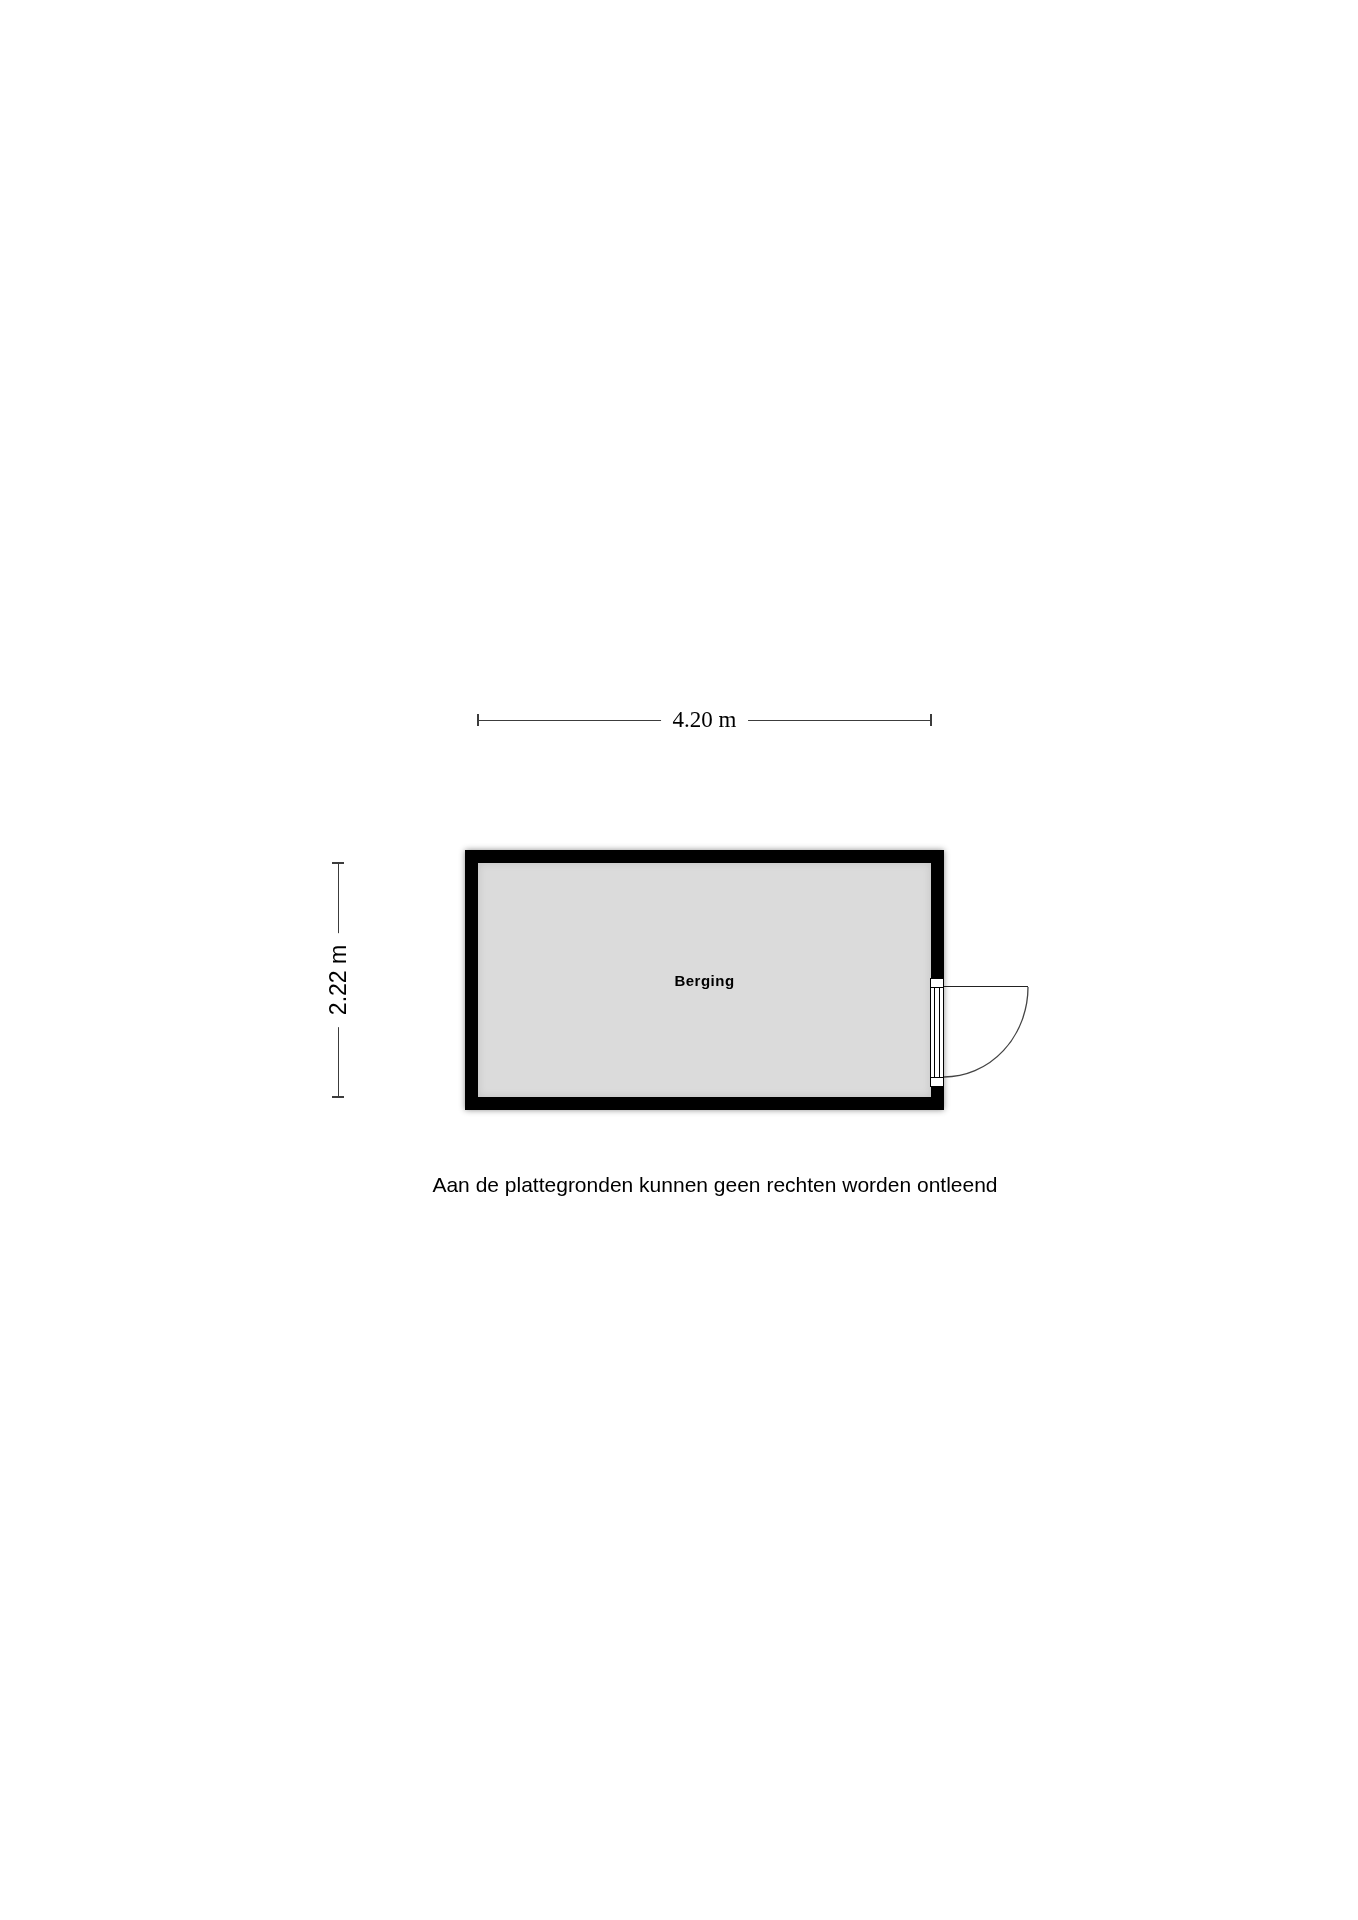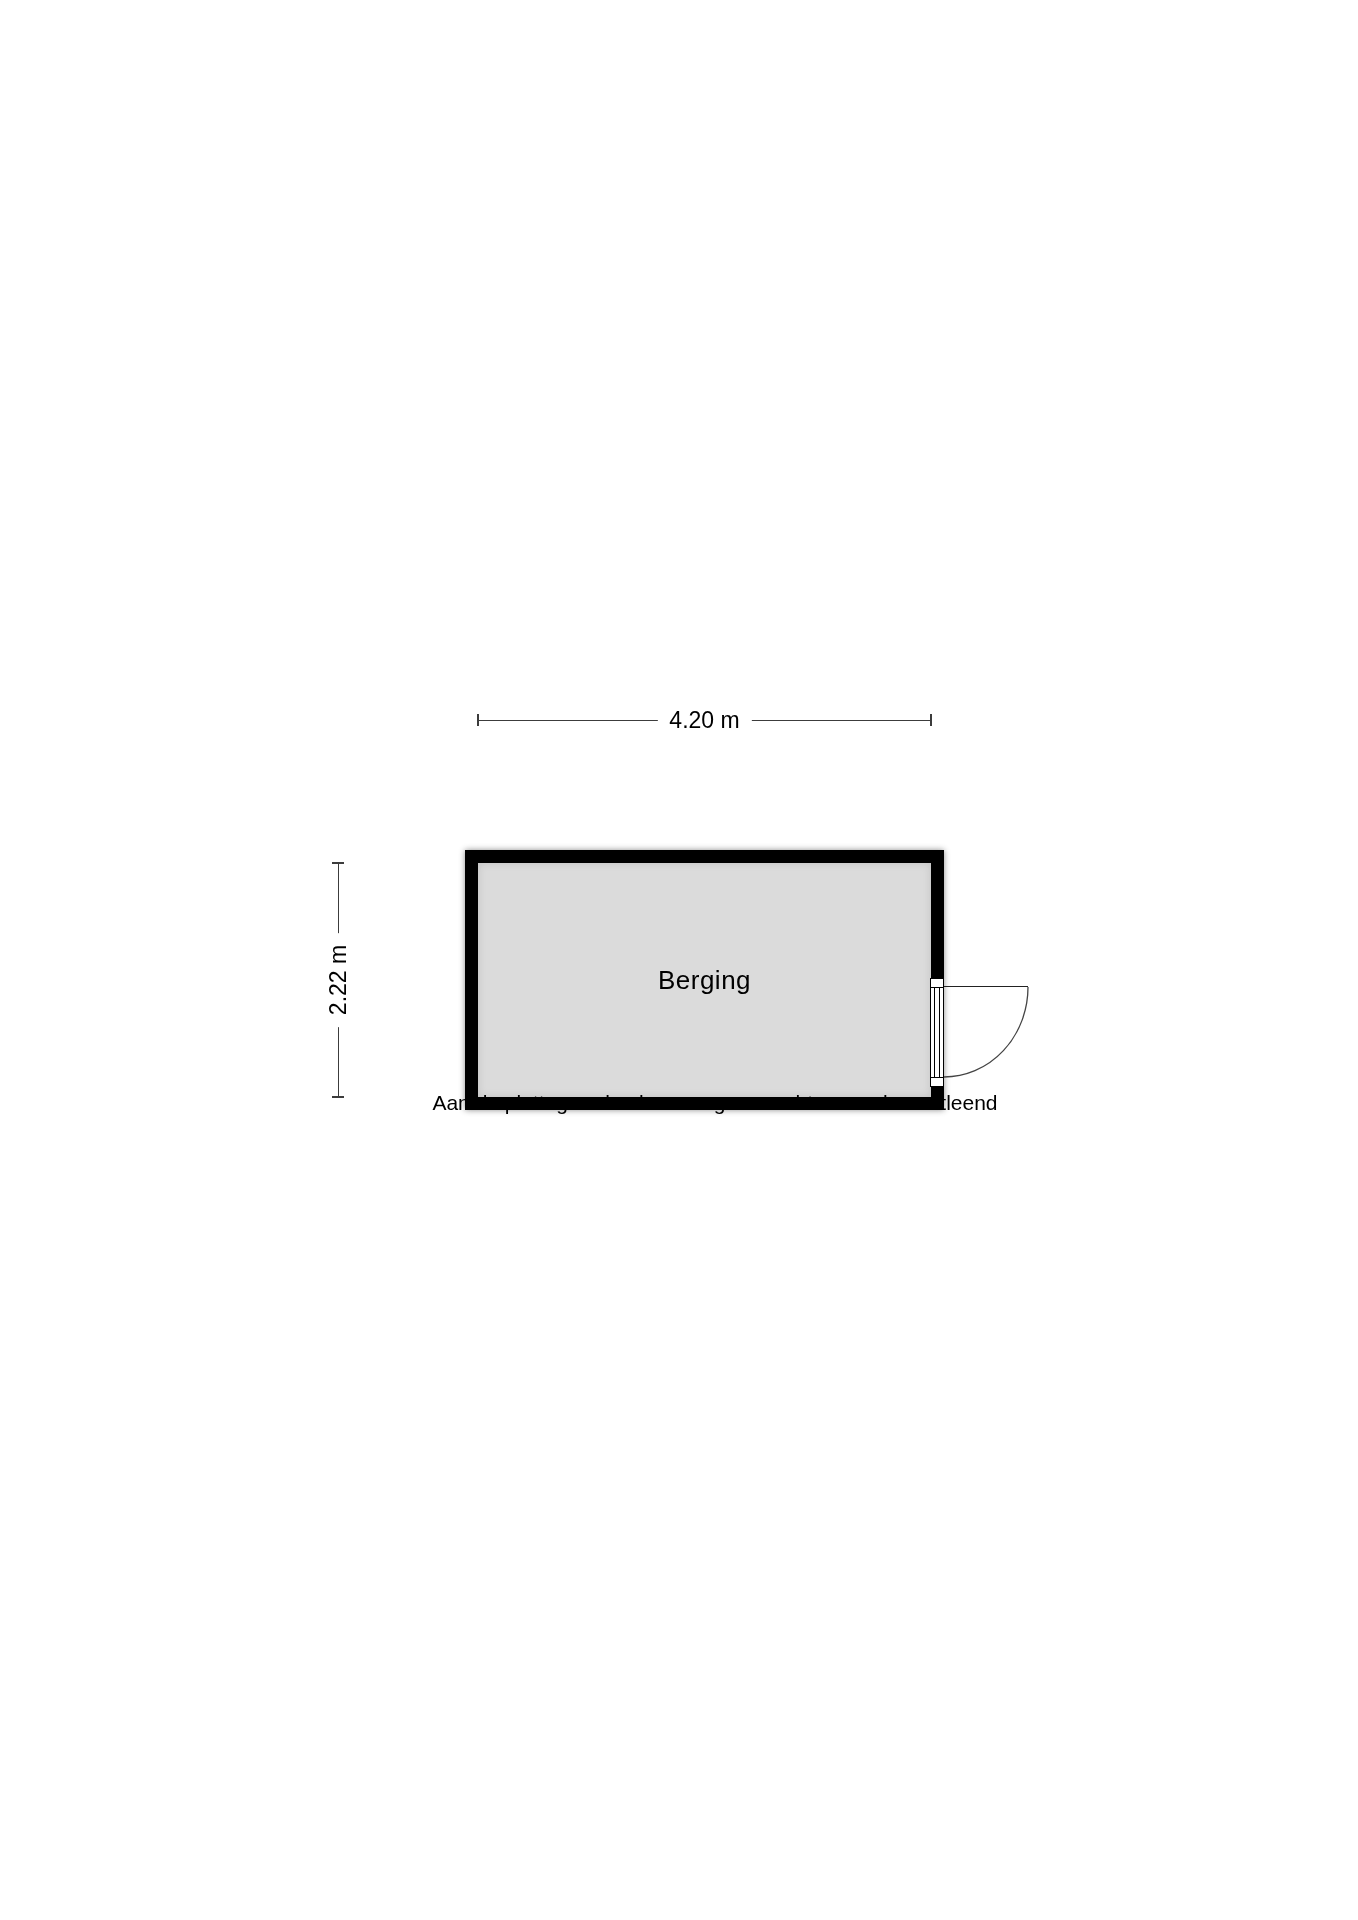--- a/index.html
+++ b/index.html
@@ -7,21 +7,21 @@
     position: relative;
     width: 1358px;
     height: 1920px;
     background: #ffffff;
     overflow: hidden;
     font-family: "Liberation Sans", sans-serif;
     color: #000;
   }
 
   
-  .dim-h { position: absolute; left: 478px; top: 708px; width: 453px; height: 24px; }
+  .dim-h { position: absolute; left: 478px; top: 708px; width: 453px; height: 24px; font-family: Liberation Serif, serif; }
   .dim-h .dim-line { position: absolute; left: 0; right: 0; top: 11.5px; height: 1px; background: #3c3c3c; }
   .dim-h .tick { position: absolute; top: 6px; width: 2px; height: 12px; background: #3c3c3c; }
   .dim-h .tick.t-left  { left: -1px; }
   .dim-h .tick.t-right { right: -1px; }
 
   .dim-v { position: absolute; left: 326px; top: 863px; width: 24px; height: 234px; }
   .dim-v .dim-line { position: absolute; top: 0; bottom: 0; left: 11.5px; width: 1px; background: #3c3c3c; }
   .dim-v .tick { position: absolute; left: 6px; width: 12px; height: 2px; background: #3c3c3c; }
   .dim-v .tick.t-top    { top: -1px; }
   .dim-v .tick.t-bottom { bottom: -1px; }
@@ -40,21 +40,21 @@
   
   .room {
     position: absolute; left: 465px; top: 850px;
     width: 479px; height: 260px;
     box-sizing: border-box;
     border: 13px solid #000;
     background: #dbdbdb;
     box-shadow: 0 0 6px rgba(0,0,0,0.45), inset 0 0 8px rgba(0,0,0,0.12);
     display: flex; align-items: center; justify-content: center;
   }
-  .room-label { font-size: 26px; letter-spacing: 0.5px; }
+  .room-label { font-size: 15px; letter-spacing: 0.5px; font-weight: bold; }
 
   
   .door-jamb {
     position: absolute; left: 930px; width: 14px; height: 10px;
     box-sizing: border-box; background: #ffffff; border: 1px solid #000;
   }
   .door-jamb.jamb-top    { top: 978px; }
   .door-jamb.jamb-bottom { top: 1077px; }
   .door-panel {
     position: absolute; left: 930px; top: 988px; width: 14px; height: 89px;
@@ -62,21 +62,21 @@
       #000 0px, #000 1px, #fff 1px, #fff 4px,
       #000 4px, #000 5px, #fff 5px, #fff 9px,
       #000 9px, #000 10px, #fff 10px, #fff 13px,
       #000 13px, #000 14px);
   }
   .door-leaf { position: absolute; left: 944px; top: 986px; width: 84px; height: 1.4px; background: #222; }
   .door-arc  { position: absolute; left: 944px; top: 987px; }
 
   
   .disclaimer {
-    position: absolute; left: 715px; top: 1090px;
+    position: absolute; left: 715px; top: 1172px;
     transform: translateX(-50%);
     text-align: left;
     font-size: 21px;
     line-height: 26px;
     white-space: nowrap;
   }
 </style>
 </head>
 <body>
 

